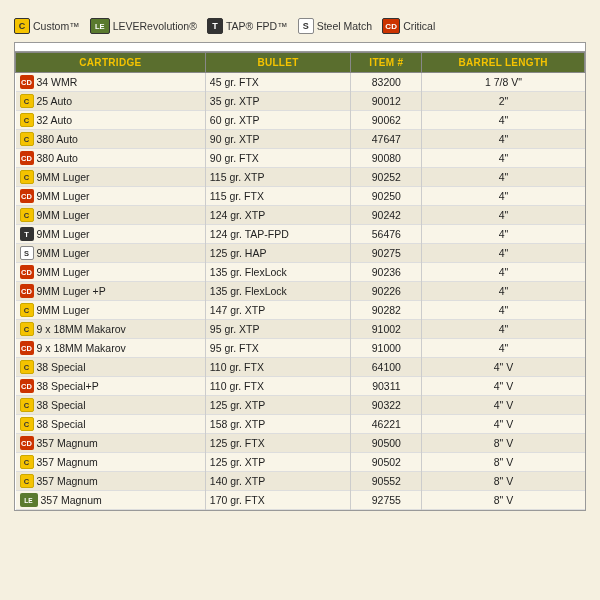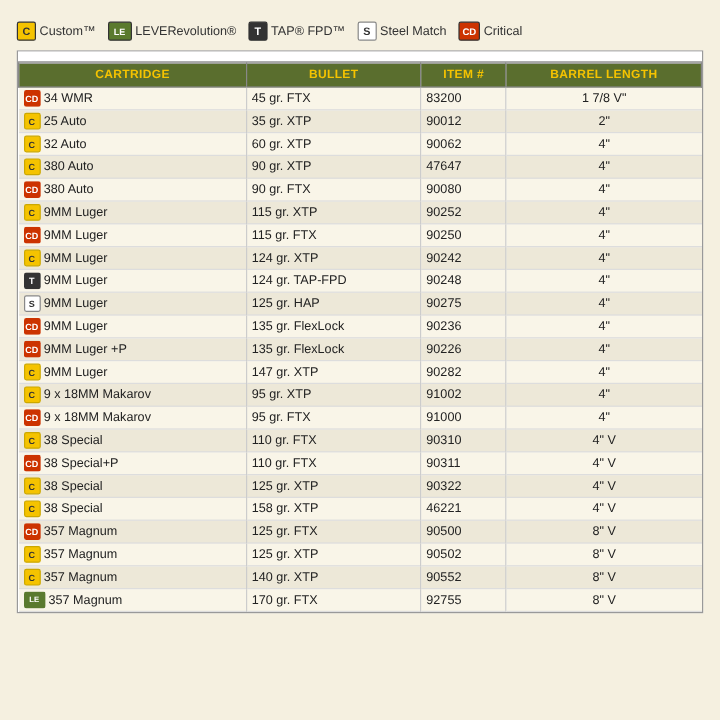--- a/index.html
+++ b/index.html
@@ -96,20 +96,21 @@
       color: #222;
       text-align: left;
       font-size: 10.5px;
     }
     tbody tr td:last-child {
       text-align: center;
       border-right: none;
     }
     tbody tr td:nth-child(3),
     tbody tr td:nth-child(4) {
+      text-align: center;
     }
     .row-badge-cell {
       display: flex;
       align-items: center;
       gap: 3px;
     }
     .row-badge {
       display: inline-flex;
       align-items: center;
       justify-content: center;
@@ -262,21 +263,21 @@
             <td>4"</td>
           </tr>
           <tr>
             <td>
               <div class="row-badge-cell">
                 <span class="row-badge rb-t">T</span>
                 <span>9MM Luger</span>
               </div>
             </td>
             <td>124 gr. TAP-FPD</td>
-            <td>90248</td>
+            <td>56476</td>
             <td>4"</td>
           </tr>
           <tr>
             <td>
               <div class="row-badge-cell">
                 <span class="row-badge rb-s">S</span>
                 <span>9MM Luger</span>
               </div>
             </td>
             <td>125 gr. HAP</td>
@@ -339,21 +340,21 @@
             <td>4"</td>
           </tr>
           <tr>
             <td>
               <div class="row-badge-cell">
                 <span class="row-badge rb-c">C</span>
                 <span>38 Special</span>
               </div>
             </td>
             <td>110 gr. FTX</td>
-            <td>90310</td>
+            <td>64100</td>
             <td>4" V</td>
           </tr>
           <tr>
             <td>
               <div class="row-badge-cell">
                 <span class="row-badge rb-cd">CD</span>
                 <span>38 Special+P</span>
               </div>
             </td>
             <td>110 gr. FTX</td>

